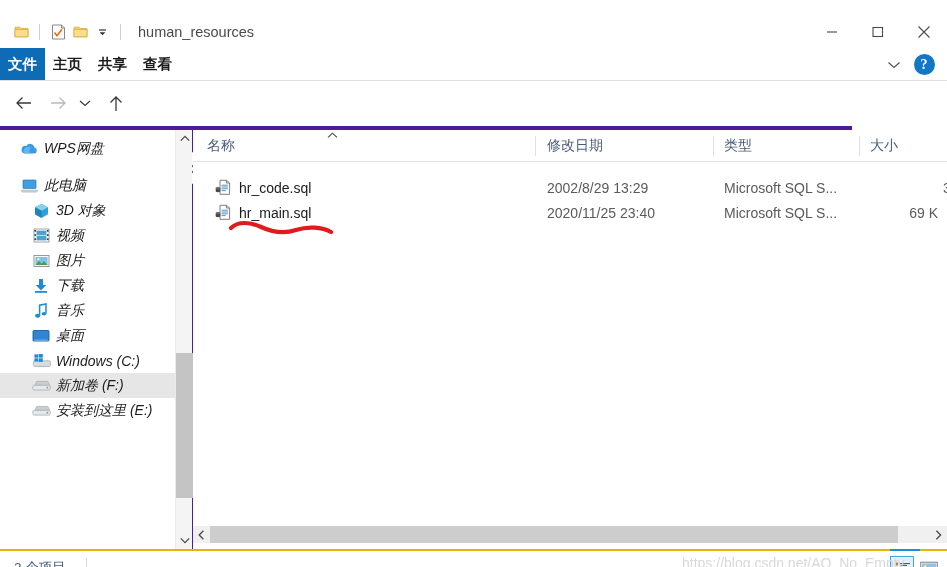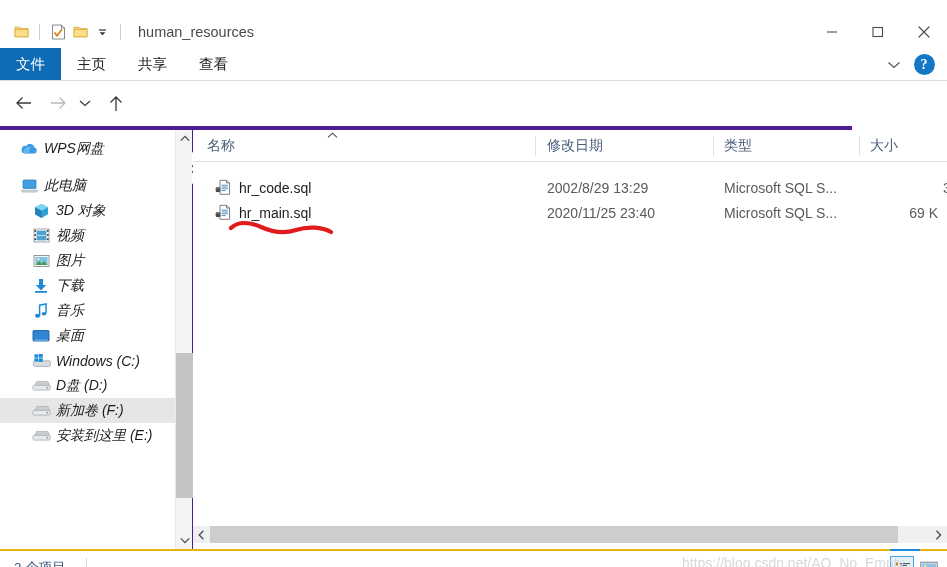--- a/index.html
+++ b/index.html
@@ -30,22 +30,23 @@
   }
   .winctl svg { display: block; }
 
   
   .ribbon {
     position: absolute; left: 0; top: 32px; width: 947px; height: 33px;
     background: #ffffff; display: flex; align-items: stretch;
   }
   .tab {
     display: flex; align-items: center; justify-content: center;
-    font-size: 14.5px; color: #1b1b1b; padding: 0 16px;
+    font-size: 14.5px; color: #1b1b1b; padding: 0 8px;
     white-space: nowrap;
+    font-weight: bold;
   }
   .tab.active { background: #0d6cb5; color: #ffffff; }
   .ribbon-right { position: absolute; right: 4px; top: 0; height: 33px; display: flex; align-items: center; gap: 2px; }
   .chev-btn { width: 30px; height: 30px; display: flex; align-items: center; justify-content: center; }
   .help-btn { width: 26px; height: 26px; display: flex; align-items: center; justify-content: center; margin-right: 6px; }
   .help-circle {
     width: 21px; height: 21px; border-radius: 50%; background: #1277c4;
     color: #fff; font-size: 14px; font-weight: bold; display: flex;
     align-items: center; justify-content: center; font-family: "Liberation Serif", serif;
   }
@@ -393,30 +394,20 @@
               <rect x="2.4" y="1.4" width="3.6" height="3.3"></rect>
               <rect x="6.6" y="1" width="4.2" height="3.7"></rect>
               <rect x="2.4" y="5.3" width="3.6" height="3.2"></rect>
               <rect x="6.6" y="5.3" width="4.2" height="3.6"></rect>
             </g>
           </svg>
       </span>
       <span class="side-lbl">Windows (C:)</span>
     </div>
 
-    <div class="side-item indent">
-      <span class="side-ico">
-        <svg width="19" height="13" viewBox="0 0 19 13">
-            <path d="M4.6 2.4h11.3l1.8 4.2H2.8z" fill="#c9ced2" stroke="#9aa3aa" stroke-width="0.6"></path>
-            <path d="M2.4 6.3h14.3c1 0 1.6.7 1.6 1.6v1.6c0 .9-.6 1.6-1.6 1.6H2.4c-1 0-1.6-.7-1.6-1.6V7.9c0-.9.6-1.6 1.6-1.6z" fill="#e6e9eb" stroke="#9aa3aa" stroke-width="0.7"></path>
-            <circle cx="15.4" cy="8.7" r="0.9" fill="#8b949b"></circle>
-          </svg>
-      </span>
-      <span class="side-lbl">D盘 (D:)</span>
-    </div>
 
     <div class="side-item indent selected">
       <span class="side-ico">
         <svg width="19" height="13" viewBox="0 0 19 13">
             <path d="M4.6 2.4h11.3l1.8 4.2H2.8z" fill="#c9ced2" stroke="#9aa3aa" stroke-width="0.6"></path>
             <path d="M2.4 6.3h14.3c1 0 1.6.7 1.6 1.6v1.6c0 .9-.6 1.6-1.6 1.6H2.4c-1 0-1.6-.7-1.6-1.6V7.9c0-.9.6-1.6 1.6-1.6z" fill="#e6e9eb" stroke="#9aa3aa" stroke-width="0.7"></path>
             <circle cx="15.4" cy="8.7" r="0.9" fill="#8b949b"></circle>
           </svg>
       </span>
       <span class="side-lbl">新加卷 (F:)</span>

